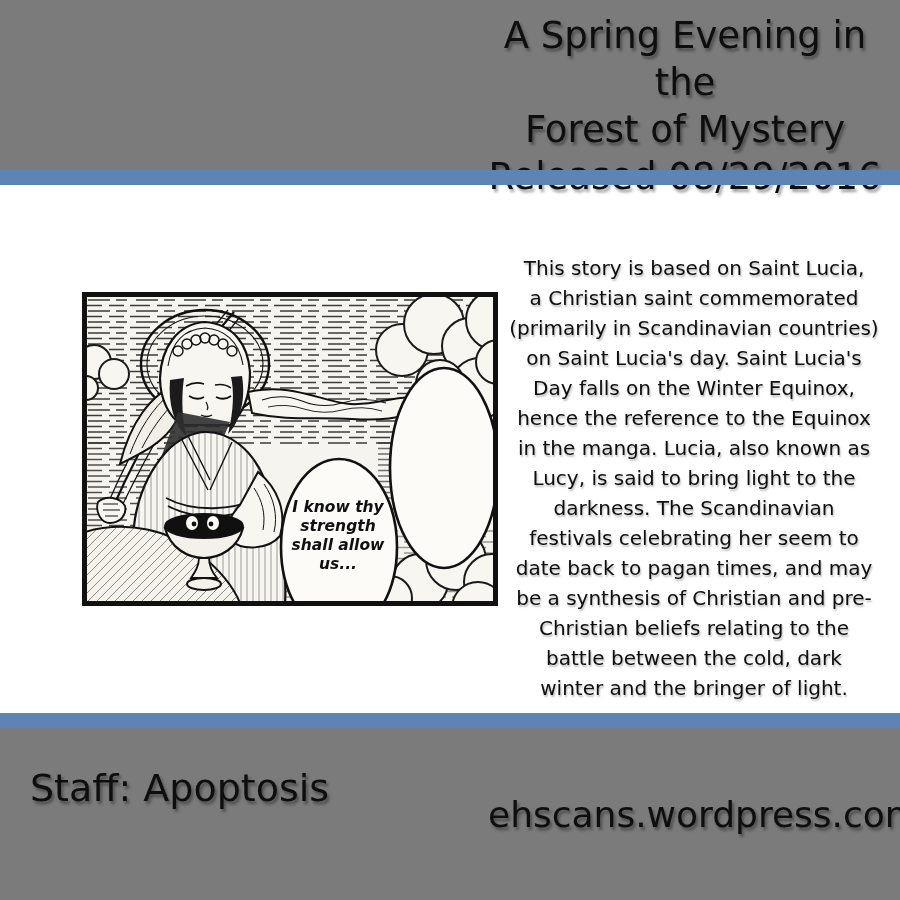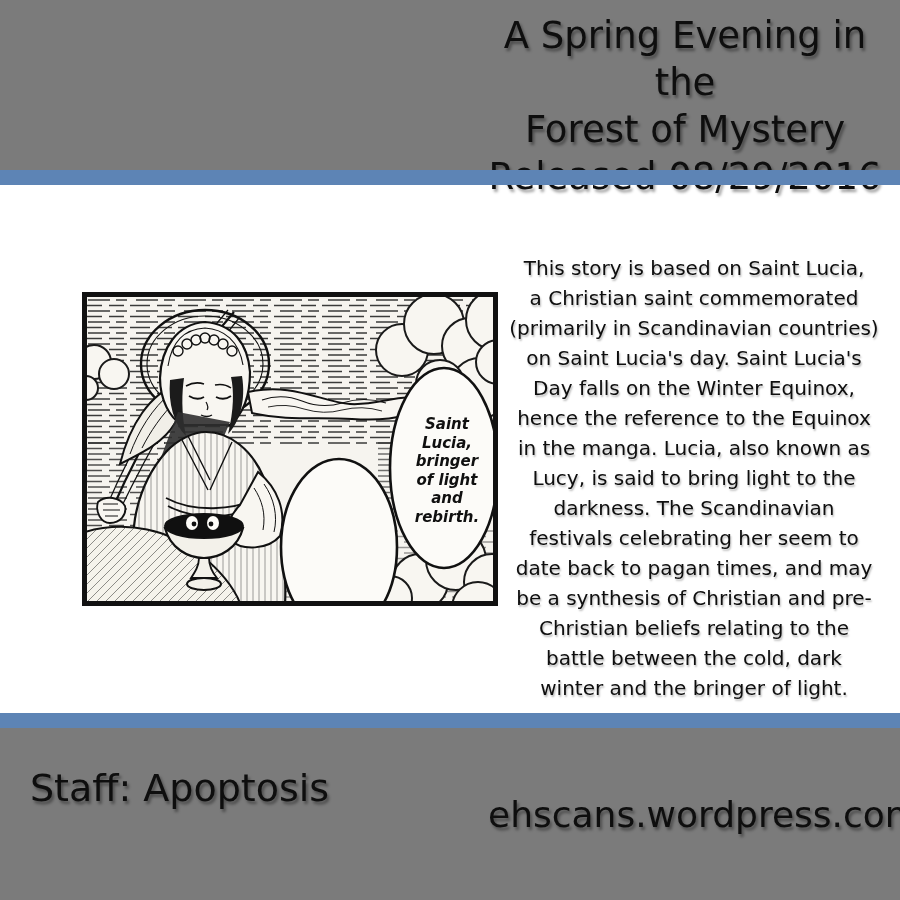--- a/index.html
+++ b/index.html
@@ -189,26 +189,24 @@
         </g>
 
         <ellipse cx="362" cy="176" rx="54" ry="100" fill="#fcfbf8" stroke="#111" stroke-width="2.6"></ellipse>
         <ellipse cx="257" cy="255" rx="58" ry="88" fill="#fcfbf8" stroke="#111" stroke-width="2.6"></ellipse>
       </g>
 
       <rect x="2.5" y="2.5" width="411" height="309" fill="none" stroke="#111" stroke-width="5"></rect>
     </svg>
   </div>
 
-  <div class="bubble-text bubble-text-right">Saint
-Lucia,
-bringer
-of light
-and
-rebirth.</div>
+  <div class="bubble-text bubble-text-left">I know thy
+strength
+shall allow
+us...</div>
 
   <div class="notes">This story is based on Saint Lucia,
 a Christian saint commemorated
 (primarily in Scandinavian countries)
 on Saint Lucia's day. Saint Lucia's
 Day falls on the Winter Equinox,
 hence the reference to the Equinox
 in the manga. Lucia, also known as
 Lucy, is said to bring light to the
 darkness. The Scandinavian

